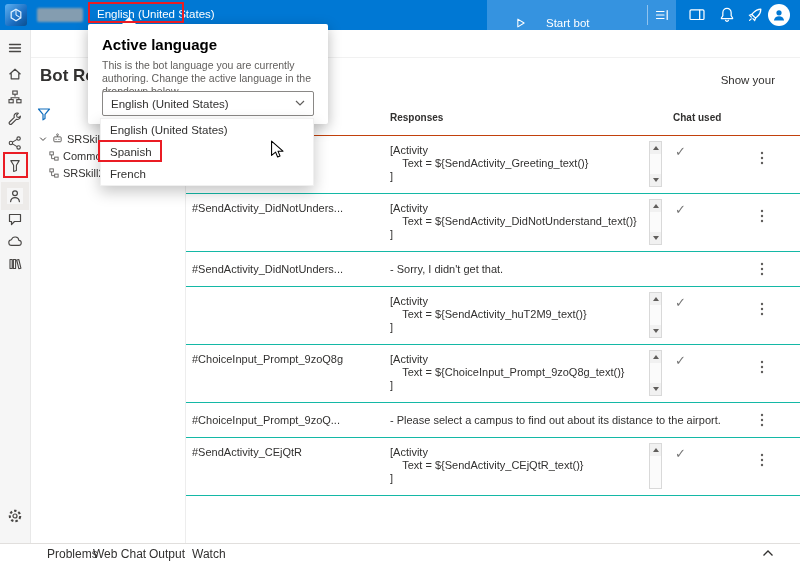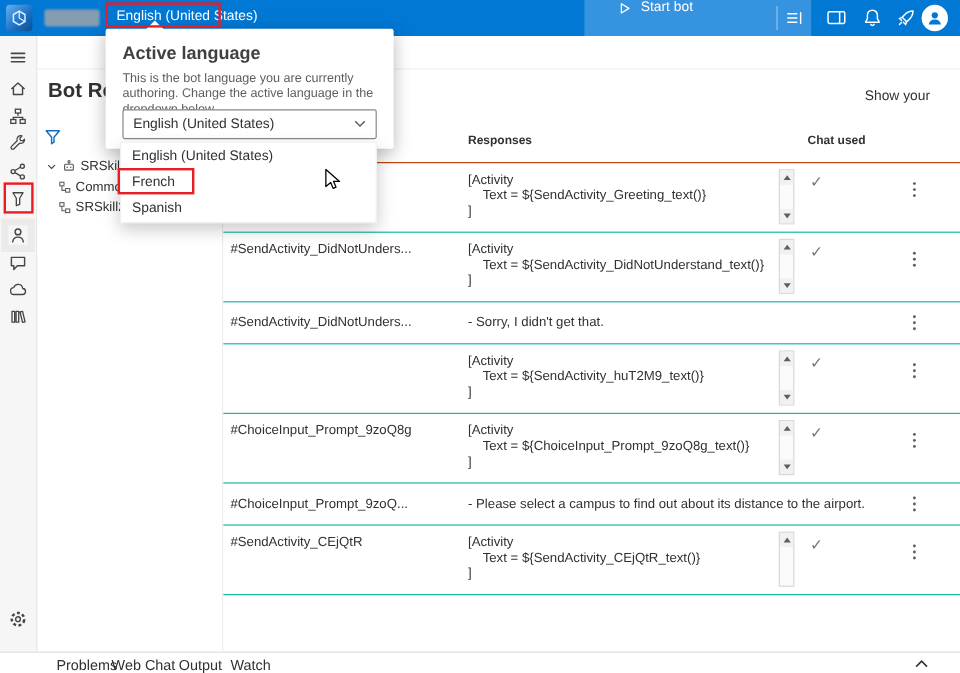--- a/index.html
+++ b/index.html
@@ -8,21 +8,21 @@
   .screen{position:relative;width:800px;height:561px;overflow:hidden;background:#fff}
 
   
   .topbar{position:absolute;left:0;top:0;width:800px;height:30px;background:#0078d4;color:#fff;z-index:10}
   .logo{position:absolute;left:5px;top:4px;width:22px;height:22px;border-radius:3px;
         background:linear-gradient(135deg,#5fb2f2 0%,#1b6ec2 60%,#0b4f8f 100%);
         display:flex;align-items:center;justify-content:center}
   .redact{position:absolute;left:37px;top:8px;width:46px;height:14px;background:#93a2ad;border-radius:2px;filter:blur(1px);opacity:.9}
   .lang{position:absolute;left:97px;top:8px;font-size:11.5px;color:#fff;cursor:default}
   .startzone{position:absolute;left:487px;top:0;width:189px;height:30px;background:#3593e0}
-  .startbtn{position:absolute;left:26px;top:0;height:46px;display:flex;align-items:flex-start;gap:7px;font-size:11.5px}
+  .startbtn{position:absolute;left:26px;top:0;height:46px;display:flex;align-items:center;gap:19px;font-size:11.5px}
   .startzone .sep{position:absolute;left:160px;top:5px;width:1px;height:20px;background:rgba(255,255,255,.45)}
   .tb-icon{position:absolute;top:6px;width:18px;height:18px}
   .avatar{position:absolute;left:768px;top:4px;width:22px;height:22px;border-radius:50%;background:#fff;display:flex;align-items:center;justify-content:center}
 
   
   .sidebar{position:absolute;left:0;top:30px;bottom:18px;width:31px;background:#f6f6f6;border-right:1px solid #e8e8e8;z-index:4}
   .side-icon{position:absolute;left:7px;width:16px;height:16px}
   .side-icon.sel{outline:6px solid #edebe9;outline-offset:0}
 
   
@@ -59,21 +59,21 @@
   
   .statusbar{position:absolute;left:0;right:0;bottom:0;height:18px;background:#fff;border-top:1px solid #e1dfdd;z-index:6}
   .sb-tab{position:absolute;top:3px;font-size:12px;color:#323130;cursor:pointer}
   .sb-0{left:47px}.sb-1{left:93px}.sb-2{left:149px}.sb-3{left:192px}
   .sb-chevron{position:absolute;left:762px;top:5px;cursor:pointer}
 
   
   .beak{position:absolute;left:121px;top:17px;width:0;height:0;border-left:8px solid transparent;border-right:8px solid transparent;border-bottom:8px solid #fff;z-index:21}
   .callout{position:absolute;left:88px;top:24px;width:240px;height:100px;background:#fff;border-radius:2px;
            box-shadow:0 4px 14px rgba(0,0,0,.28);z-index:20}
-  .co-title{margin:12px 14px 0;font-size:15px;font-weight:700;color:#404040}
+  .co-title{margin:12px 14px 0;font-size:15px;font-weight:700;color:#000000}
   .co-desc{margin:6px 14px 0;font-size:10.5px;line-height:13px;color:#605e5c}
   .co-dd{position:absolute;left:14px;top:67px;width:212px;height:25px;border:1px solid #8a8886;border-radius:2px;background:#fff;
          display:flex;align-items:center;padding:0 8px;font-size:11.5px;color:#323130;cursor:pointer}
   .co-dd .dd-chev{margin-left:auto}
   .menu{position:absolute;left:100px;top:118px;width:214px;background:#fff;box-shadow:0 6px 14px rgba(0,0,0,.22);border:1px solid #f0f0f0;z-index:22}
   .menu-item{height:22px;line-height:22px;padding:0 9px;font-size:11.5px;color:#323130;cursor:pointer;white-space:nowrap;overflow:hidden}
 
   
   .ann{position:absolute;border:2px solid #ea1c24;z-index:30;pointer-events:none}
   .ann-lang{left:88px;top:2px;width:96px;height:21px}
@@ -364,22 +364,22 @@
     <div class="co-desc">This is the bot language you are currently authoring. Change the active language in the dropdown below.</div>
     <div class="co-dd">
       <span>English (United States)</span>
       <svg class="dd-chev" width="10" height="7" viewBox="0 0 10 7">
           <path d="M1 1l4 4 4-4" fill="none" stroke="#605e5c" stroke-width="1.2"></path>
         </svg>
     </div>
   </div>
   <div class="menu">
     <div class="menu-item">English (United States)</div>
+    <div class="menu-item">Spanish</div>
     <div class="menu-item">French</div>
-    <div class="menu-item">Spanish</div>
   </div>
 
   <div class="ann ann-lang"></div>
   <div class="ann ann-side"></div>
   <div class="ann ann-french"></div>
   <svg class="cursor" width="15" height="19" viewBox="0 0 12 16">
       <path d="M1 1v12l3.4-2.8 1.7 4.1 2-0.9-1.7-4h4.2z" fill="#fff" stroke="#000" stroke-width="0.9" stroke-linejoin="round"></path>
     </svg>
 
 </div>

